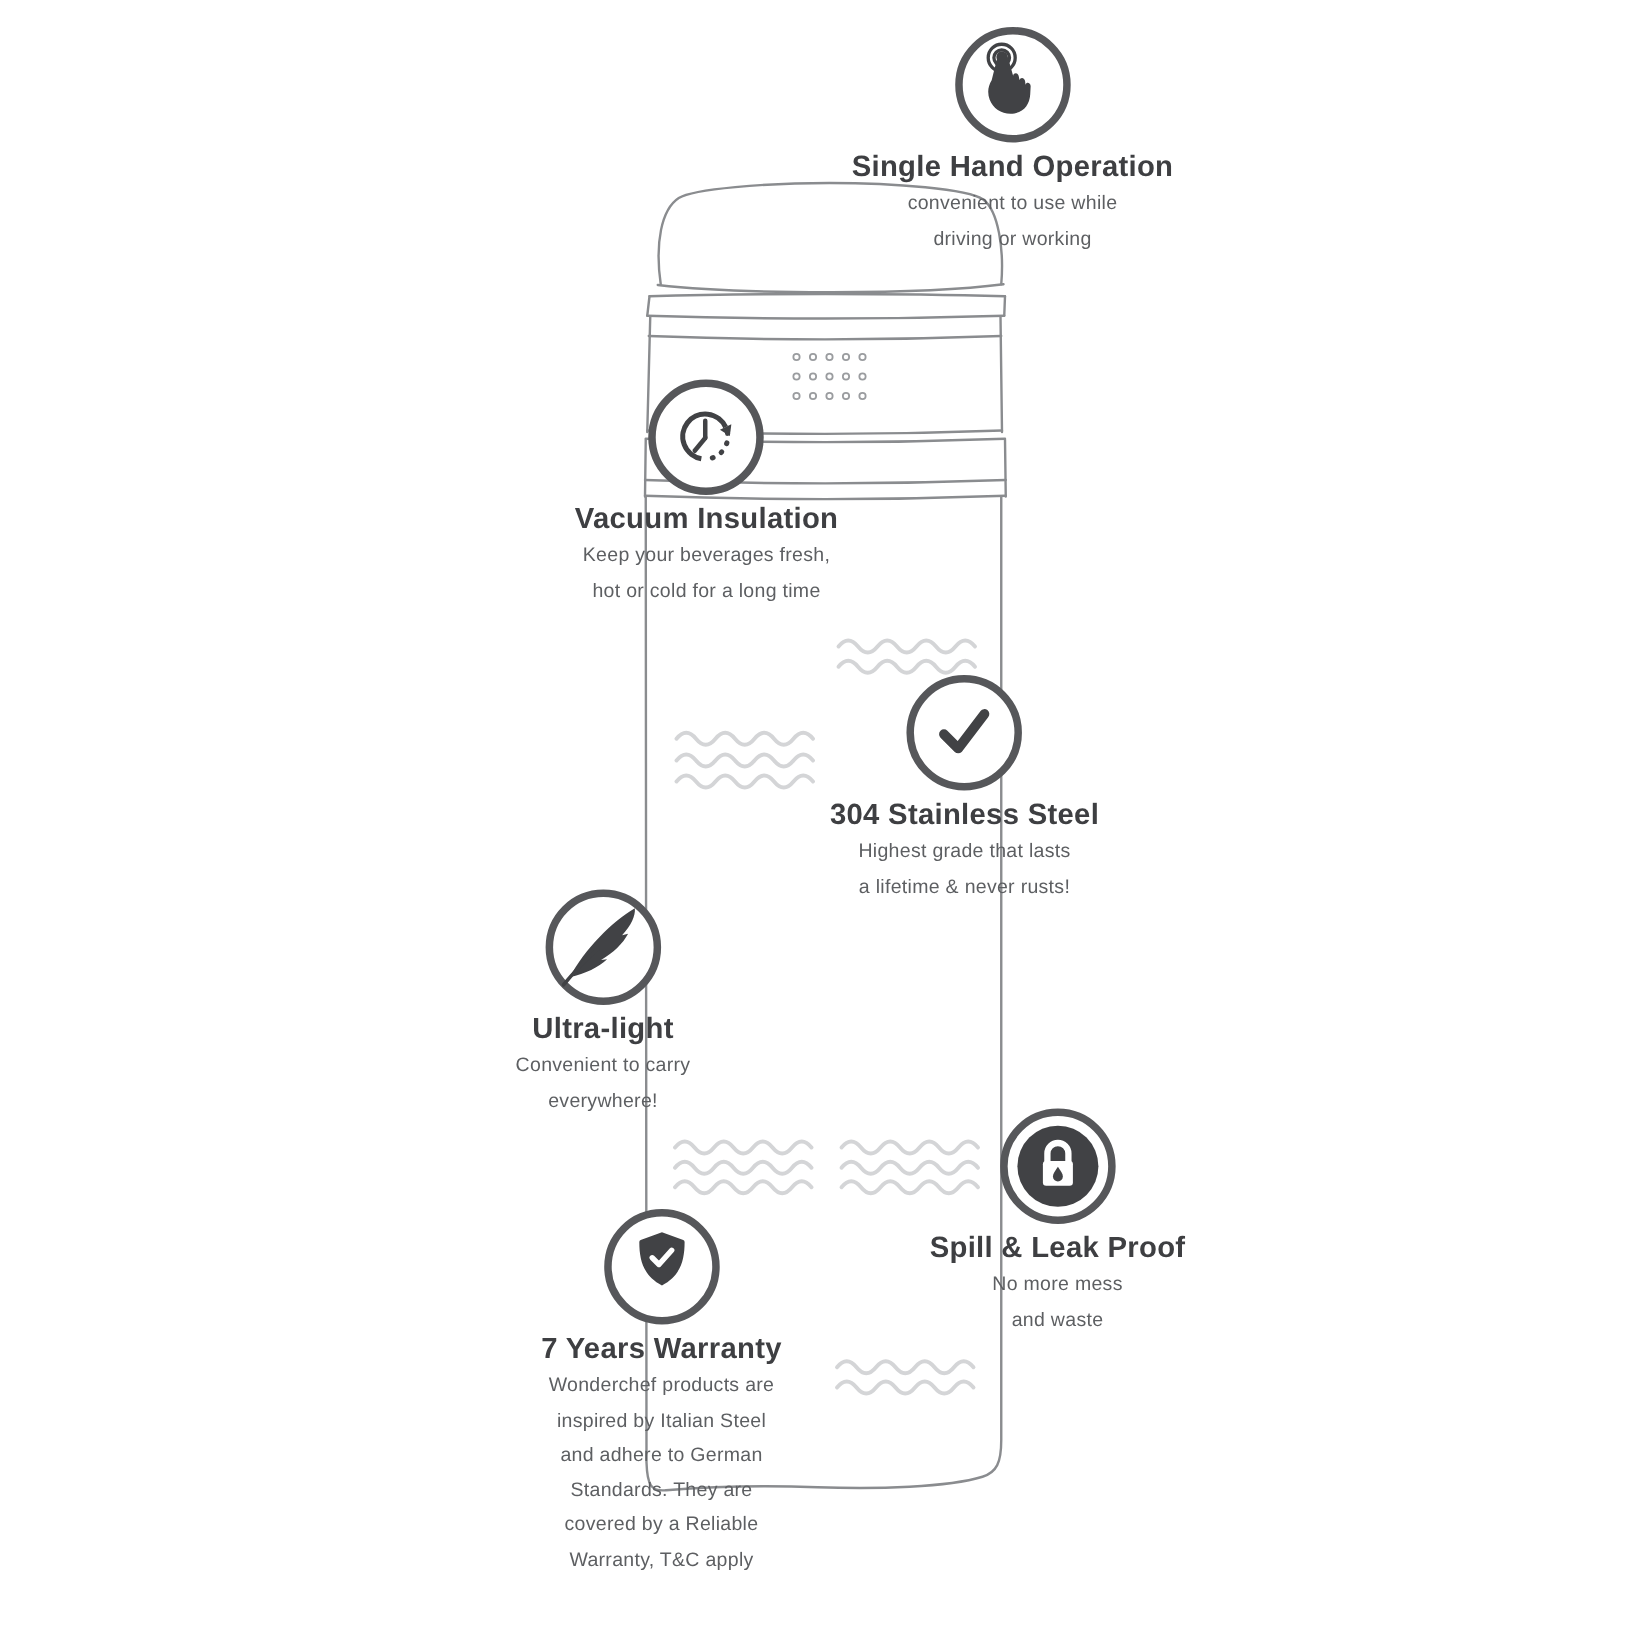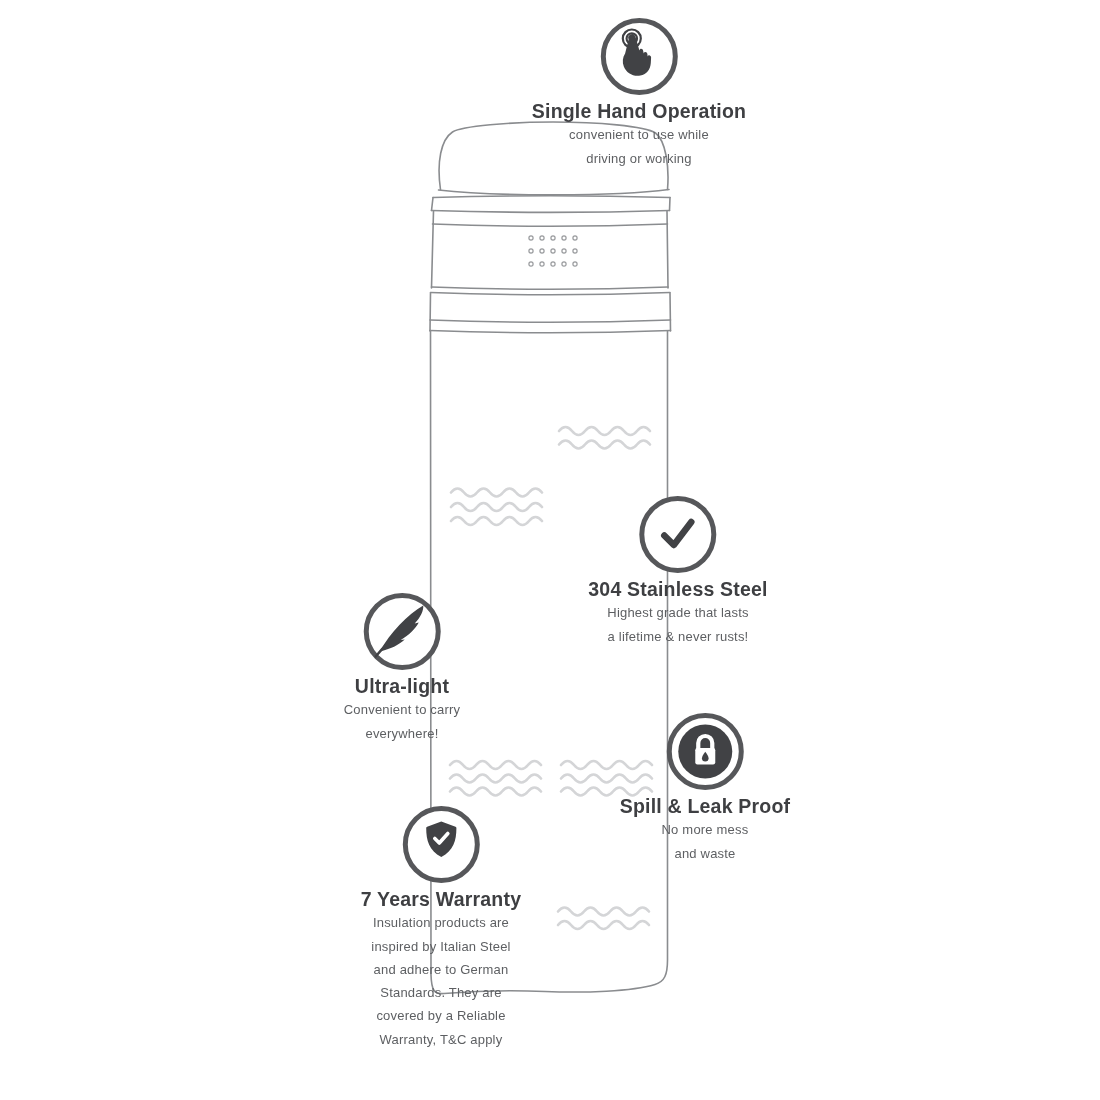--- a/index.html
+++ b/index.html
@@ -107,41 +107,55 @@
       <path class="wv" d="M 450 778.5 q 6.5 -8 13 0 t 13 0 t 13 0 t 13 0 t 13 0 t 13 0 t 13 0"></path>
       <path class="wv" d="M 450 791.5 q 6.5 -8 13 0 t 13 0 t 13 0 t 13 0 t 13 0 t 13 0 t 13 0"></path>
       <path class="wv" d="M 561 765 q 6.5 -8 13 0 t 13 0 t 13 0 t 13 0 t 13 0 t 13 0 t 13 0"></path>
       <path class="wv" d="M 561 778.5 q 6.5 -8 13 0 t 13 0 t 13 0 t 13 0 t 13 0 t 13 0 t 13 0"></path>
       <path class="wv" d="M 561 791.5 q 6.5 -8 13 0 t 13 0 t 13 0 t 13 0 t 13 0 t 13 0 t 13 0"></path>
       <path class="wv" d="M 558 911.5 q 6.5 -8 13 0 t 13 0 t 13 0 t 13 0 t 13 0 t 13 0 t 13 0"></path>
       <path class="wv" d="M 558 925 q 6.5 -8 13 0 t 13 0 t 13 0 t 13 0 t 13 0 t 13 0 t 13 0"></path>
     </g>
   </svg>
 
-  <div class="callout" style="left:639px;top:18px;">
+  <div class="callout" style="left:675px;top:18px;">
     <div class="ring">
       <svg width="67" height="67" viewBox="0 0 67 67">
         <circle class="ik-stroke" cx="26" cy="15.5" r="5.2" stroke-width="2.2"></circle>
         <circle class="ik-stroke" cx="26" cy="15.5" r="9" stroke-width="2.2"></circle>
         <path class="ik-fill" d="M 22.8 16.5 A 3.7 3.7 0 0 1 29.6 13.4 L 33.6 27.5
           C 34.1 25 37.1 25.5 37.4 28 L 37.9 30.5
           C 38.4 28 41.4 28.7 41.6 31.2 L 41.9 33.5
           C 42.4 31.2 45.3 32 45.3 34.5 L 45 40
           C 44.6 46.5 41 51.5 34.5 52.6
           C 27 53.7 20.5 50 18 43.5
           C 16.3 39 16.8 34.5 19.3 30.5 L 22.8 16.5 Z"></path>
       </svg>
     </div>
     <div class="title">Single Hand Operation</div>
     <div class="line">convenient to use while</div>
     <div class="line">driving or working</div>
   </div>
 
-
-  <div class="callout" style="left:643px;top:496px;margin-left:35px;">
+  <div class="callout" style="left:471px;top:253px;">
+    <div class="ring">
+      <svg width="67" height="67" viewBox="0 0 67 67">
+        <path class="ik-stroke" stroke-width="3.4" d="M 30.4 47.8 A 15 15 0 1 1 46.6 26.7"></path>
+        <polygon class="ik-fill" points="49.4,32.6 42.8,28.5 50.4,24.9"></polygon>
+        <path class="ik-stroke" stroke-width="3.4" stroke-linecap="round" stroke-dasharray="0.5 6.4" d="M 47.8 30.4 A 15 15 0 0 1 36.9 47.5"></path>
+        <path class="ik-stroke" stroke-width="3" stroke-linecap="round" d="M 33 34 V 22.5"></path>
+        <path class="ik-stroke" stroke-width="3" stroke-linecap="round" d="M 33 34 L 26 42.5"></path>
+      </svg>
+    </div>
+    <div class="title">Vacuum Insulation</div>
+    <div class="line">Keep your beverages fresh,</div>
+    <div class="line">hot or cold for a long time</div>
+  </div>
+
+  <div class="callout" style="left:643px;top:450px;">
     <div class="ring">
       <svg width="67" height="67" viewBox="0 0 67 67">
         <path class="ik-stroke" stroke-width="6.5" stroke-linecap="round" stroke-linejoin="round" d="M 20 34.5 L 29.5 44 L 47 21"></path>
       </svg>
     </div>
     <div class="title">304 Stainless Steel</div>
     <div class="line">Highest grade that lasts</div>
     <div class="line">a lifetime &amp; never rusts!</div>
   </div>
 
@@ -153,21 +167,21 @@
           C 52 19 55 12.5 54.5 7.5
           C 39 16.5 21.5 34.5 11 53.5 Z"></path>
         <path class="ik-stroke" stroke-width="2.4" stroke-linecap="round" d="M 7 58.5 C 14 50 22 41.5 30 34.5"></path>
       </svg>
     </div>
     <div class="title">Ultra-light</div>
     <div class="line">Convenient to carry</div>
     <div class="line">everywhere!</div>
   </div>
 
-  <div class="callout" style="left:705px;top:713px;">
+  <div class="callout" style="left:705px;top:739px;">
     <div class="ring">
       <svg width="67" height="67" viewBox="0 0 67 67">
         <circle class="ik-fill" cx="33.5" cy="33.5" r="27"></circle>
         <path class="ik-white-stroke" stroke-width="4.2" d="M 26.5 31 V 25 A 7 7 0 0 1 40.5 25 V 31"></path>
         <rect class="ik-white-fill" x="23.5" y="30" width="20" height="16.5" rx="2.2"></rect>
         <path class="ik-fill" d="M 33.5 33.8 C 35.7 36.9 36.8 38.7 36.8 40.3
           A 3.3 3.3 0 0 1 30.2 40.3 C 30.2 38.7 31.3 36.9 33.5 33.8 Z"></path>
       </svg>
     </div>
     <div class="title">Spill &amp; Leak Proof</div>
@@ -179,21 +193,21 @@
     <div class="ring">
       <svg width="67" height="67" viewBox="0 0 67 67">
         <path class="ik-fill" d="M 33.5 10.5 L 47.7 15.7 Q 48.6 16 48.6 17
           C 48.6 29.5 45.7 39.5 33.5 46
           C 21.3 39.5 18.4 29.5 18.4 17
           Q 18.4 16 19.3 15.7 Z"></path>
         <path class="ik-white-stroke" stroke-width="3.6" stroke-linecap="round" stroke-linejoin="round" d="M 27 27.5 L 31.5 32 L 40 22.5"></path>
       </svg>
     </div>
     <div class="title">7 Years Warranty</div>
-    <div class="line">Insulation products are</div>
+    <div class="line">Wonderchef products are</div>
     <div class="line">inspired by Italian Steel</div>
     <div class="line">and adhere to German</div>
     <div class="line">Standards. They are</div>
     <div class="line">covered by a Reliable</div>
     <div class="line">Warranty, T&amp;C apply</div>
   </div>
 
 </div>
 
 </body></html>

